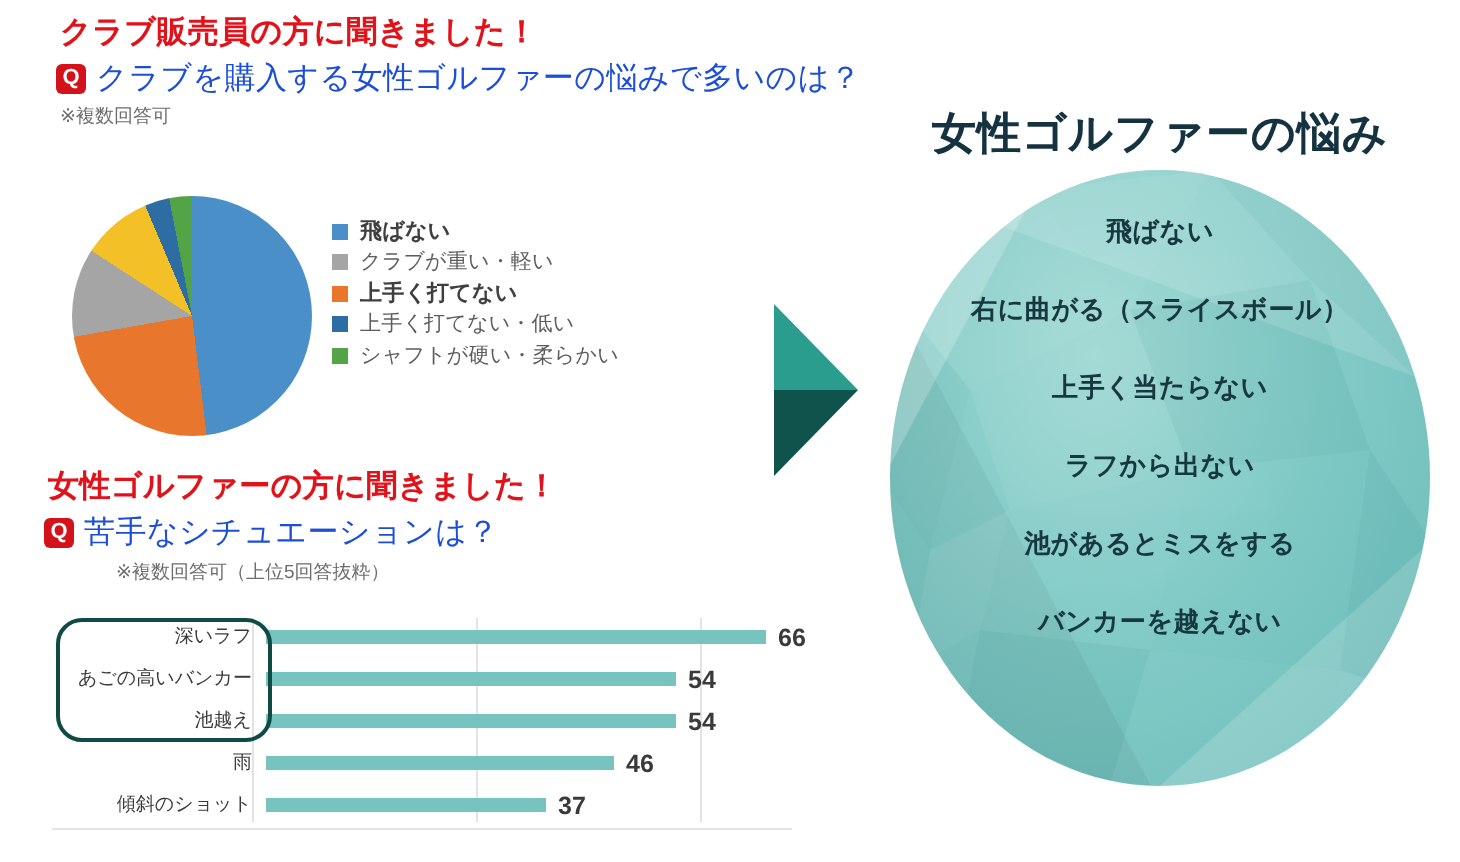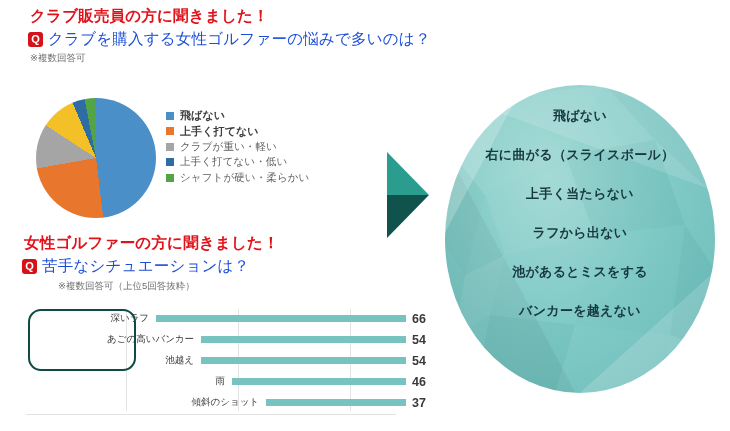--- a/index.html
+++ b/index.html
@@ -69,21 +69,21 @@
   .lg-txt.bold{font-weight:bold;color:#3f3f3f;font-size:11px;}
 
   
   .barchart{position:absolute;left:26px;top:307px;width:400px;height:112px;}
   .bc-grid{position:absolute;left:0;top:0;width:400px;height:108px;}
   .gl{position:absolute;top:2px;width:1px;height:102px;background:#e3e3e3;}
   .bc-baseline{position:absolute;left:0;bottom:0;width:370px;height:1px;background:#e3e3e3;}
 
   .bar-row{
     position:absolute;left:0;width:400px;height:19px;
-    display:flex;align-items:center;justify-content:flex-end;
+    display:flex;align-items:center;
   }
   .bar-label{
     width:100px;text-align:right;padding-right:7px;
     font-size:9.5px;color:#3a3a3a;white-space:nowrap;flex:0 0 auto;
   }
   .bar-fill{height:7px;background:#77c3c0;flex:0 0 auto;}
   .bar-val{
     font-size:12.5px;font-weight:bold;color:#3a3a3a;
     padding-left:6px;white-space:nowrap;
   }
@@ -146,26 +146,26 @@
     <div class="pie-wrap">
       <div class="pie"></div>
     </div>
 
     <div class="legend">
       <div class="legend-row">
         <span class="sw" style="background:#4a8fc7"></span>
         <span class="lg-txt bold">飛ばない</span>
       </div>
       <div class="legend-row">
+        <span class="sw" style="background:#a5a5a5"></span>
+        <span class="lg-txt">クラブが重い・軽い</span>
+      </div>
+      <div class="legend-row">
         <span class="sw" style="background:#e8762c"></span>
         <span class="lg-txt bold">上手く打てない</span>
-      </div>
-      <div class="legend-row">
-        <span class="sw" style="background:#a5a5a5"></span>
-        <span class="lg-txt">クラブが重い・軽い</span>
       </div>
       <div class="legend-row">
         <span class="sw" style="background:#2e6da4"></span>
         <span class="lg-txt">上手く打てない・低い</span>
       </div>
       <div class="legend-row">
         <span class="sw" style="background:#52a447"></span>
         <span class="lg-txt">シャフトが硬い・柔らかい</span>
       </div>
     </div>
@@ -217,20 +217,21 @@
     </div>
   </div>
 
   <svg class="arrow" viewBox="0 0 46 86">
     <polygon points="4,0 46,43 22,43 4,43" fill="#2a9d8e"></polygon>
     <polygon points="4,43 22,43 46,43 4,86" fill="#10534c"></polygon>
   </svg>
 
   <div class="right">
 
+    <div class="right-title">女性ゴルファーの悩み</div>
 
     <div class="oval">
       <svg class="facets" viewBox="0 0 270 308" preserveAspectRatio="none">
         <g opacity="0.30">
           <polygon points="0,60 70,10 120,70 40,110" fill="#ffffff" opacity=".30"></polygon>
           <polygon points="120,70 70,10 160,0 210,55" fill="#ffffff" opacity=".16"></polygon>
           <polygon points="210,55 160,0 250,40 270,110" fill="#000000" opacity=".05"></polygon>
           <polygon points="40,110 120,70 150,150 60,170" fill="#ffffff" opacity=".22"></polygon>
           <polygon points="150,150 120,70 210,55 240,140" fill="#000000" opacity=".06"></polygon>
           <polygon points="240,140 210,55 270,110 270,185" fill="#ffffff" opacity=".18"></polygon>

